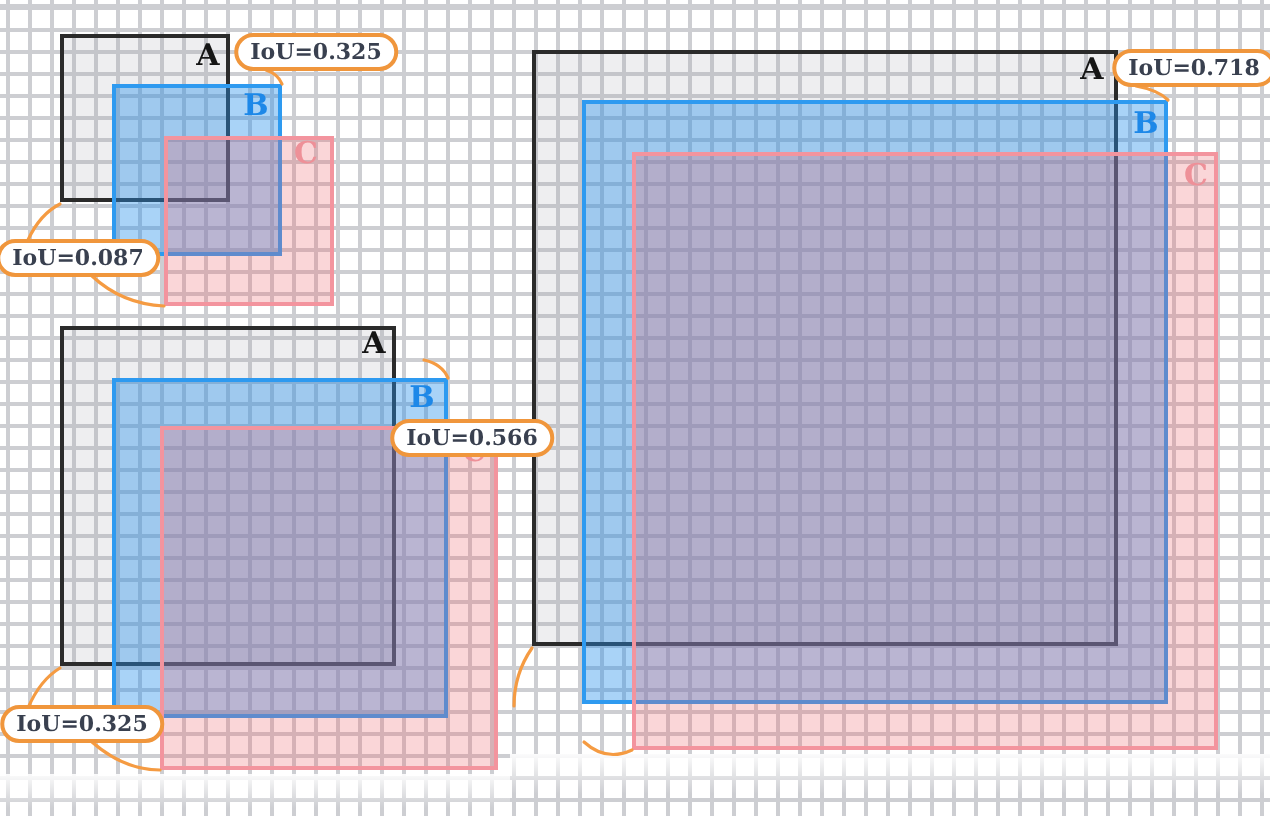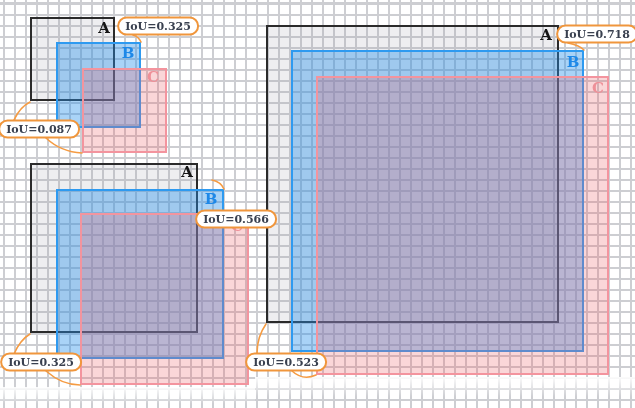--- a/index.html
+++ b/index.html
@@ -108,14 +108,13 @@
     <span class="box-label label-C" style="left: 237px; top: 226px;">C</span>
     <div class="badge" style="left: 236px; top: 172px; margin-top: 47px;">IoU=0.566</div>
     <div class="badge" style="left: 41px; top: 362px;">IoU=0.325</div>
     <div class="box box-A" style="left: 266px; top: 25px; width: 293px; height: 298px;"></div>
     <span class="box-label label-A" style="left: 546px; top: 35px;">A</span>
     <div class="box box-B" style="left: 291px; top: 50px; width: 293px; height: 302px;"></div>
     <span class="box-label label-B" style="left: 573px; top: 62px;">B</span>
     <div class="box box-C" style="left: 316px; top: 76px; width: 293px; height: 299px;"></div>
     <span class="box-label label-C" style="left: 598px; top: 88px;">C</span>
     <div class="badge" style="left: 597px; top: 34px;">IoU=0.718</div>
-    <div class="badge" style="left: 286px; top: 362px;">IoU=0.523</div>
   </div>
 
 </body></html>

